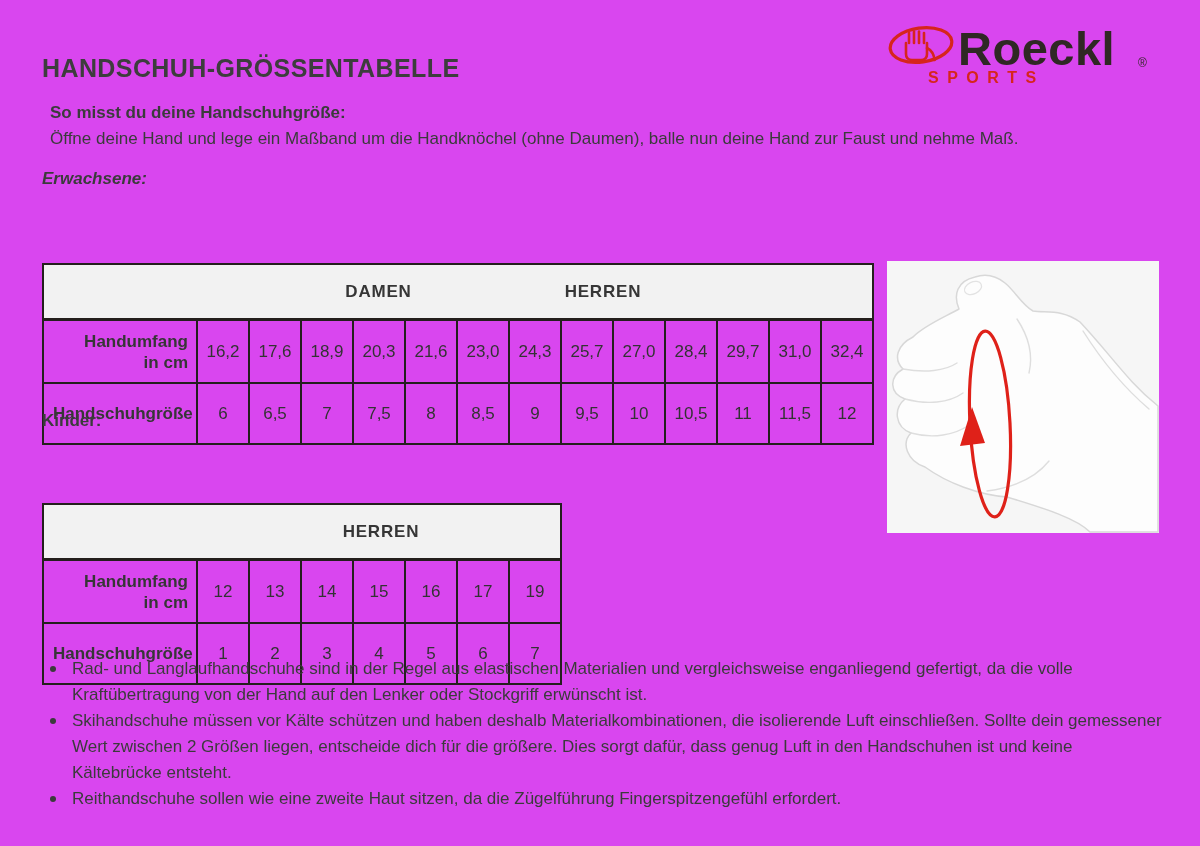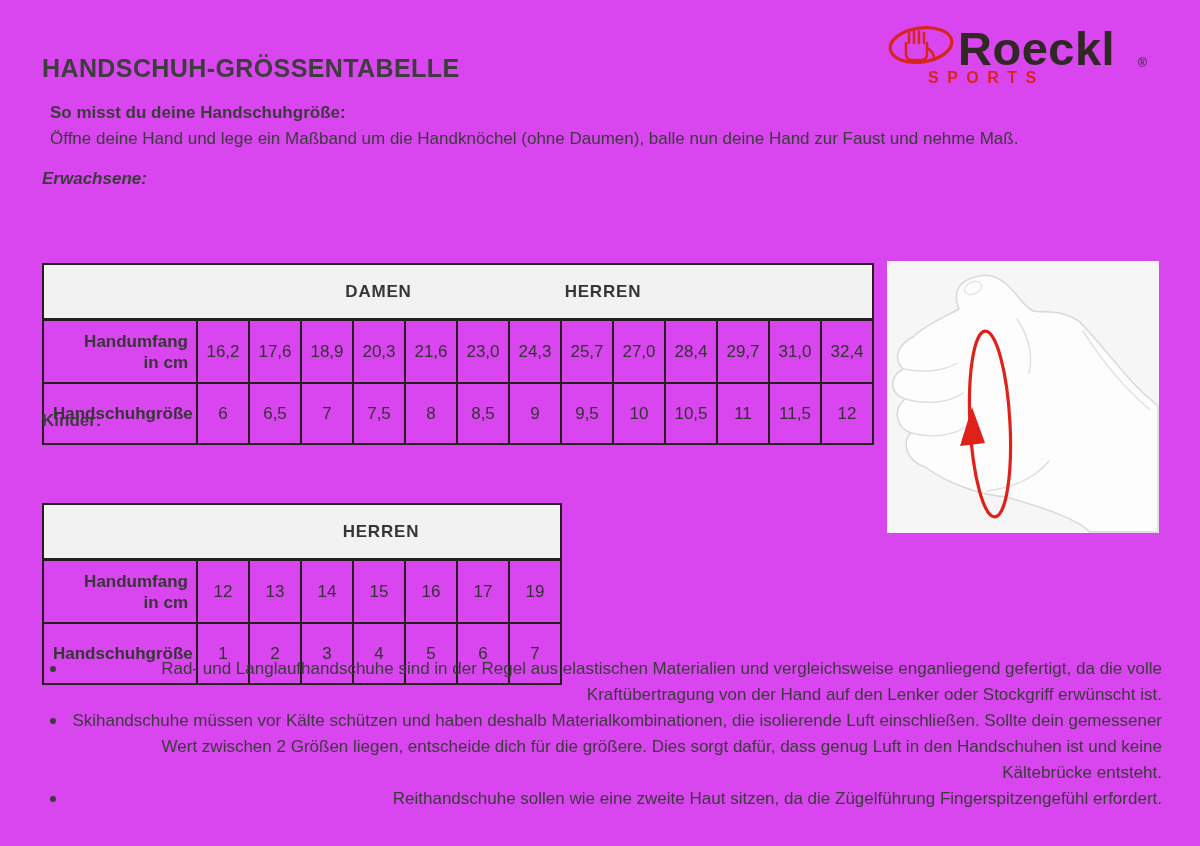--- a/index.html
+++ b/index.html
@@ -76,21 +76,21 @@
 
   
   .bullet-list { margin-top: 14px; }
   .bullet { display: flex; }
   .bullet .dot-cell { width: 30px; flex: 0 0 30px; position: relative; }
   .bullet .dot {
     position: absolute; left: 8px; top: 10px;
     width: 6px; height: 6px; border-radius: 50%;
     background: #3b3b3b;
   }
-  .bullet .b-text { flex: 1 1 auto; max-width: 1090px; text-align: right; }
+  .bullet .b-text { flex: 1 1 auto; max-width: 1090px; }
 
   #logo  { left: 888px; top: 20px; }
   #photo { left: 887px; top: 261px; }
 </style>
 </head>
 <body>
 
 <div class="page">
 
   <div class="abs page-title">HANDSCHUH-GRÖSSENTABELLE</div>

